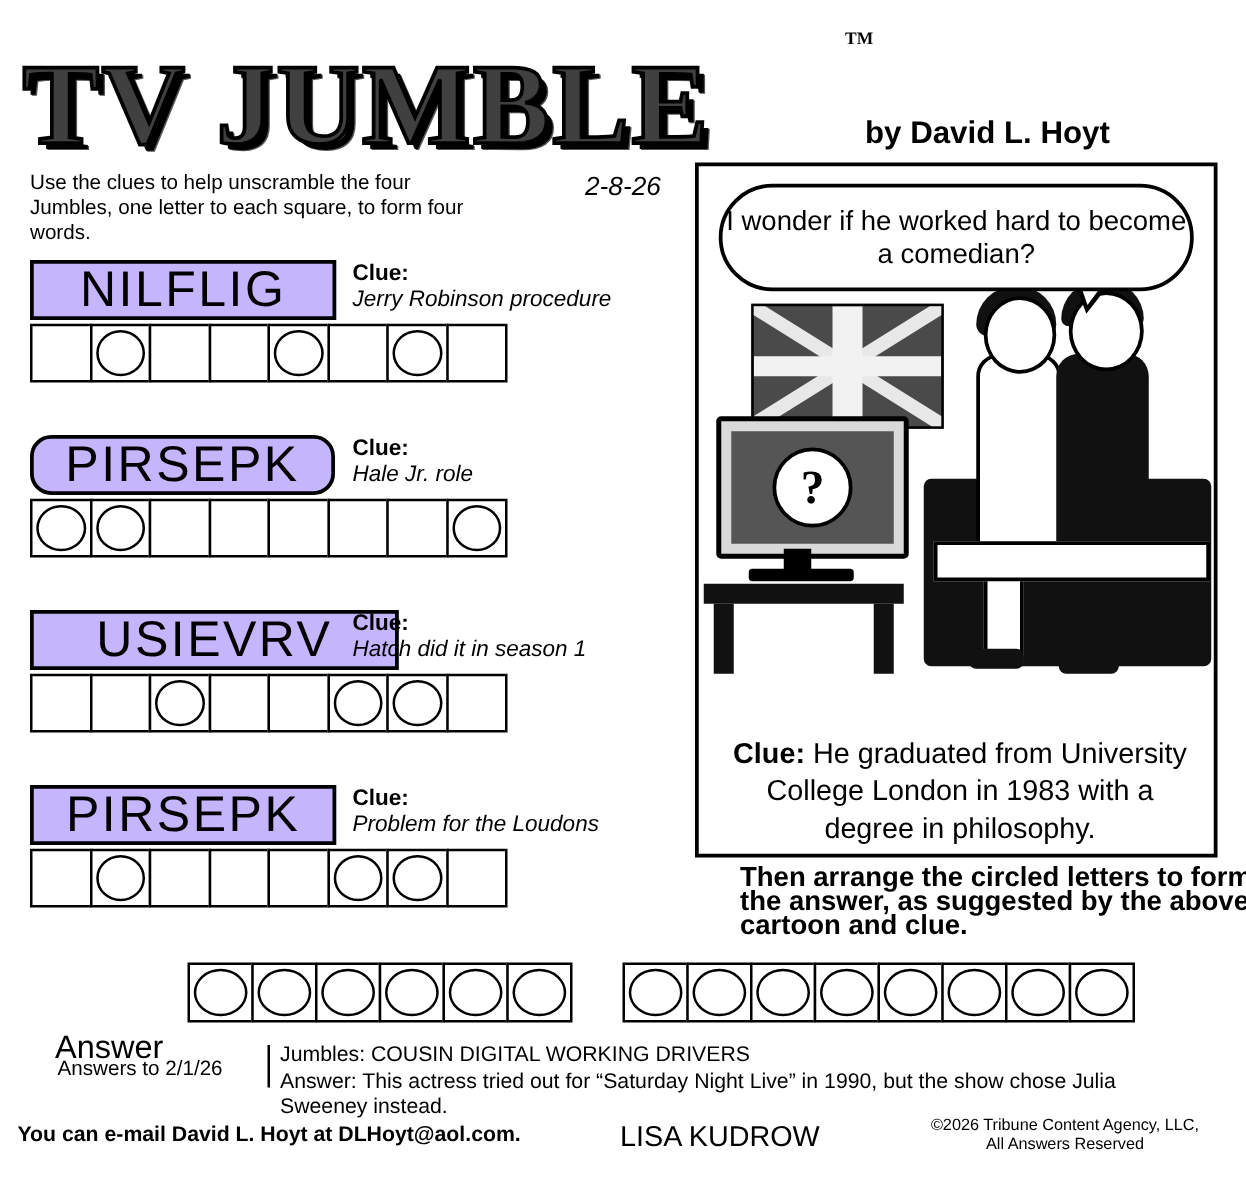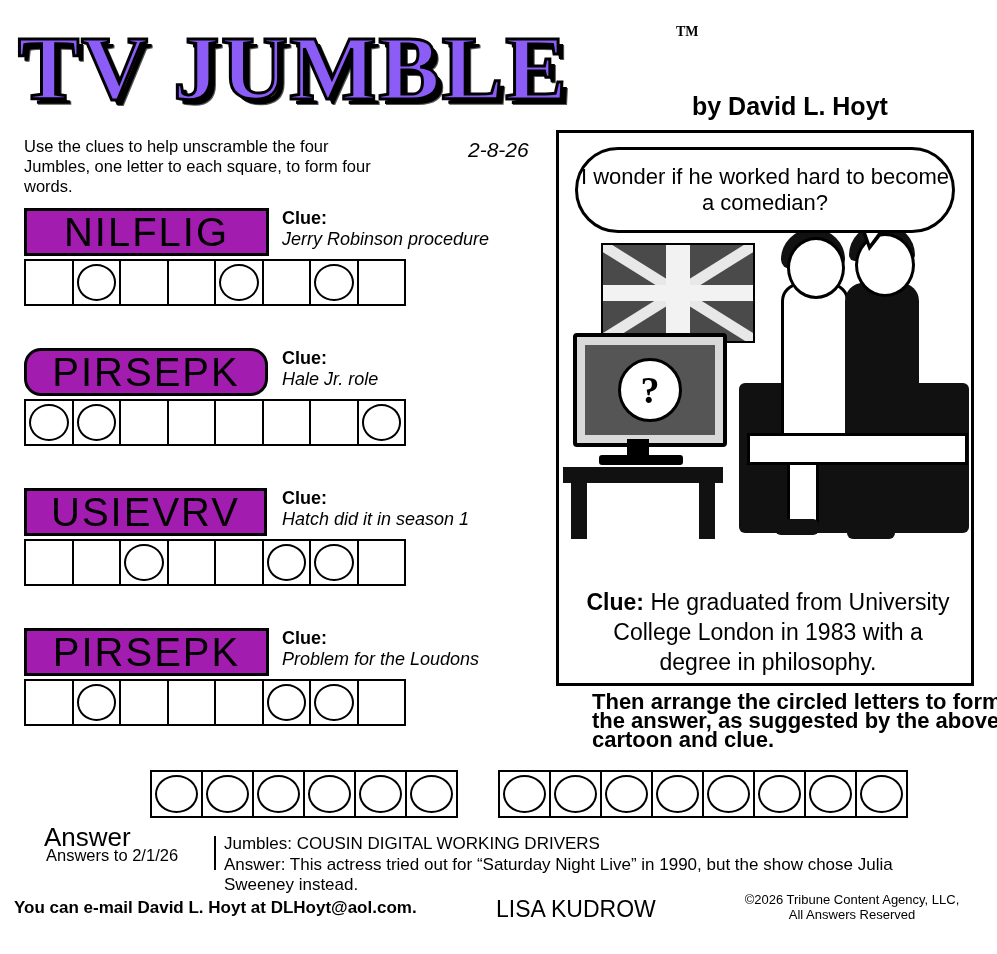--- a/index.html
+++ b/index.html
@@ -4,39 +4,39 @@
 <style>
   html,body{margin:0;padding:0;background:#fff;}
   body{width:997px;height:954px;position:relative;font-family:"Liberation Sans",sans-serif;color:#000;overflow:hidden;}
   .page{position:absolute;inset:0;}
 
   
   .title{position:absolute;left:18px;top:18px;width:690px;height:100px;}
   .title-text{
     font-family:"Liberation Serif",serif;
     font-size:92px;font-weight:bold;letter-spacing:2px;
-    color:#8b5cf6;
+    color:#404040;
     -webkit-text-stroke:3px #000;
     text-shadow:5px 5px 0 #000, 6px 6px 0 #555;
-    line-height:100px;white-space:nowrap;
+    line-height:100px;white-space:nowrap;margin-top:15px;
   }
   .tm{position:absolute;left:676px;top:24px;font-size:14px;font-weight:bold;font-family:"Liberation Serif",serif;}
   .byline{position:absolute;left:692px;top:92px;font-size:25px;font-weight:bold;font-family:"Liberation Sans",sans-serif;}
 
   
   .instructions{position:absolute;left:24px;top:136px;width:350px;font-size:16.5px;line-height:20px;font-family:"Liberation Sans",sans-serif;}
   .puzzdate{position:absolute;left:468px;top:138px;font-size:21px;font-style:italic;font-family:"Liberation Sans",sans-serif;}
 
   
   .jumble{position:absolute;left:24px;}
   .jword{
     border:3px solid #000;height:48px;box-sizing:border-box;
     display:flex;align-items:center;justify-content:center;
     font-size:40px;letter-spacing:2px;font-family:"Liberation Sans",sans-serif;
-    background:#a21caf;
+    background:#c4b5fd;
   }
   .clue{position:absolute;font-style:italic;font-family:"Liberation Sans",sans-serif;}
   .clue .clab{font-weight:bold;font-style:normal;font-size:18px;}
   .clue .ctxt{font-size:18px;}
   .squares{display:flex;margin-top:3px;}
   .sq{width:49.5px;height:47px;border:2px solid #000;margin-left:-2px;box-sizing:border-box;position:relative;background:#fff;}
   .sq:first-child{margin-left:0;}
   .sq.circ::after{
     content:"";position:absolute;left:3px;top:3px;right:3px;bottom:3px;
     border:2px solid #000;border-radius:50%;
@@ -152,21 +152,21 @@
       <div class="sq"></div>
       <div class="sq circ"></div>
     </div>
   </div>
   <div class="clue" style="left:282px;top:348px;width:262px;">
     <div class="clab">Clue:</div>
     <div class="ctxt">Hale Jr. role</div>
   </div>
 
   <div class="jumble" style="top:488px;width:500px;">
-    <div class="jword" style="width:243px;text-align:center;">USIEVRV</div>
+    <div class="jword" style="width:295px;text-align:center;">USIEVRV</div>
     <div class="squares">
       <div class="sq"></div>
       <div class="sq"></div>
       <div class="sq circ"></div>
       <div class="sq"></div>
       <div class="sq"></div>
       <div class="sq circ"></div>
       <div class="sq circ"></div>
       <div class="sq"></div>
     </div>

